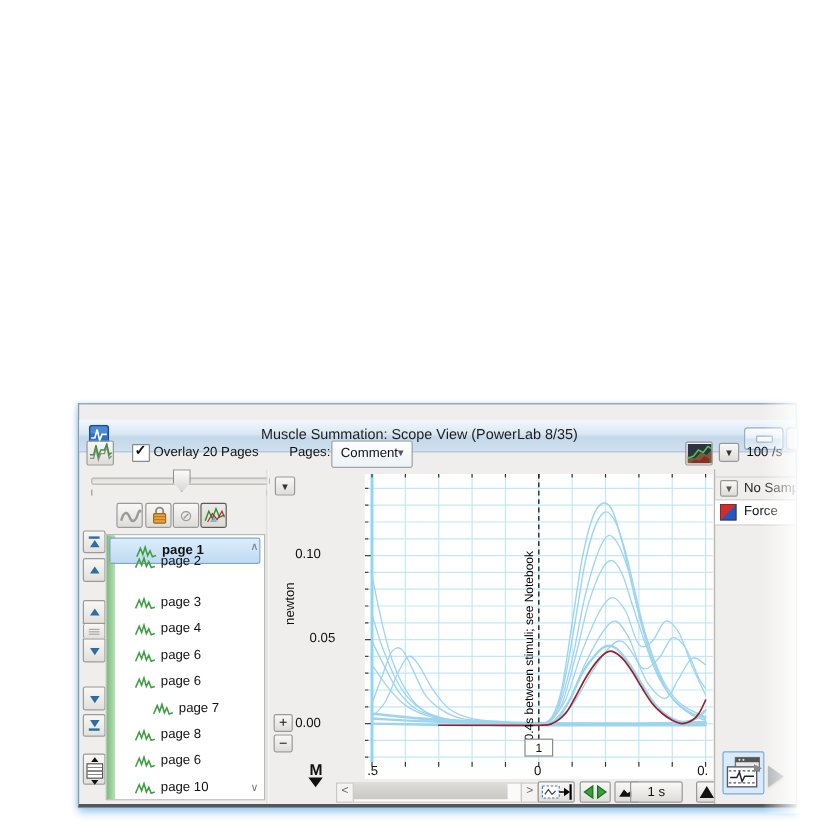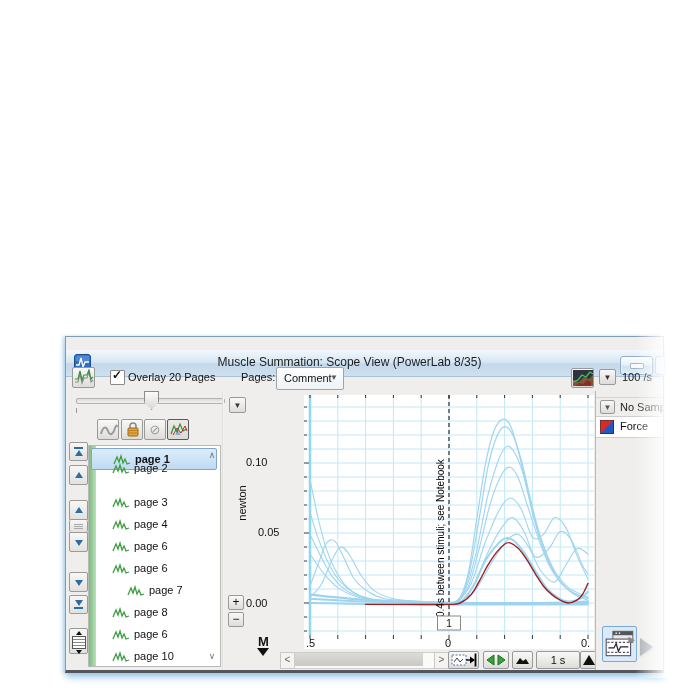--- a/index.html
+++ b/index.html
@@ -402,21 +402,21 @@
       <svg viewBox="0 0 20 12" width="20" height="12" style="margin:2px 0 0 2px">
         <polygon points="8,1 8,11 1,6" fill="#3aa03e" stroke="#1c6e22"></polygon>
         <polygon points="12,1 12,11 19,6" fill="#3aa03e" stroke="#1c6e22"></polygon>
       </svg>
     </div>
     <div class="btn3d bb-btn" style="left:446px;width:21px;">
       <svg viewBox="0 0 16 12" width="16" height="12" style="margin:2px 0 0 2px">
         <polygon points="1,10 5,4 8,7 11,5 14,10" fill="#111"></polygon>
       </svg>
     </div>
-    <div class="btn3d bb-btn bb-label" style="left:470px;width:44px;text-align:center;">1 s</div>
+    <div class="btn3d bb-btn bb-label" style="left:459px;width:44px;text-align:center;">1 s</div>
     <div class="btn3d bb-btn" style="left:514px;width:19px;">
       <svg viewBox="0 0 14 12" width="14" height="12" style="margin:2px 0 0 1px">
         <polygon points="1,11 7,1 13,11" fill="#111"></polygon>
       </svg>
     </div>
 
     <div class="rpanel">
       <div class="rp-row1">
         <div class="btn3d rp-dd"><span>▼</span></div>
         <span class="rp-sampling">No Sampling</span>

